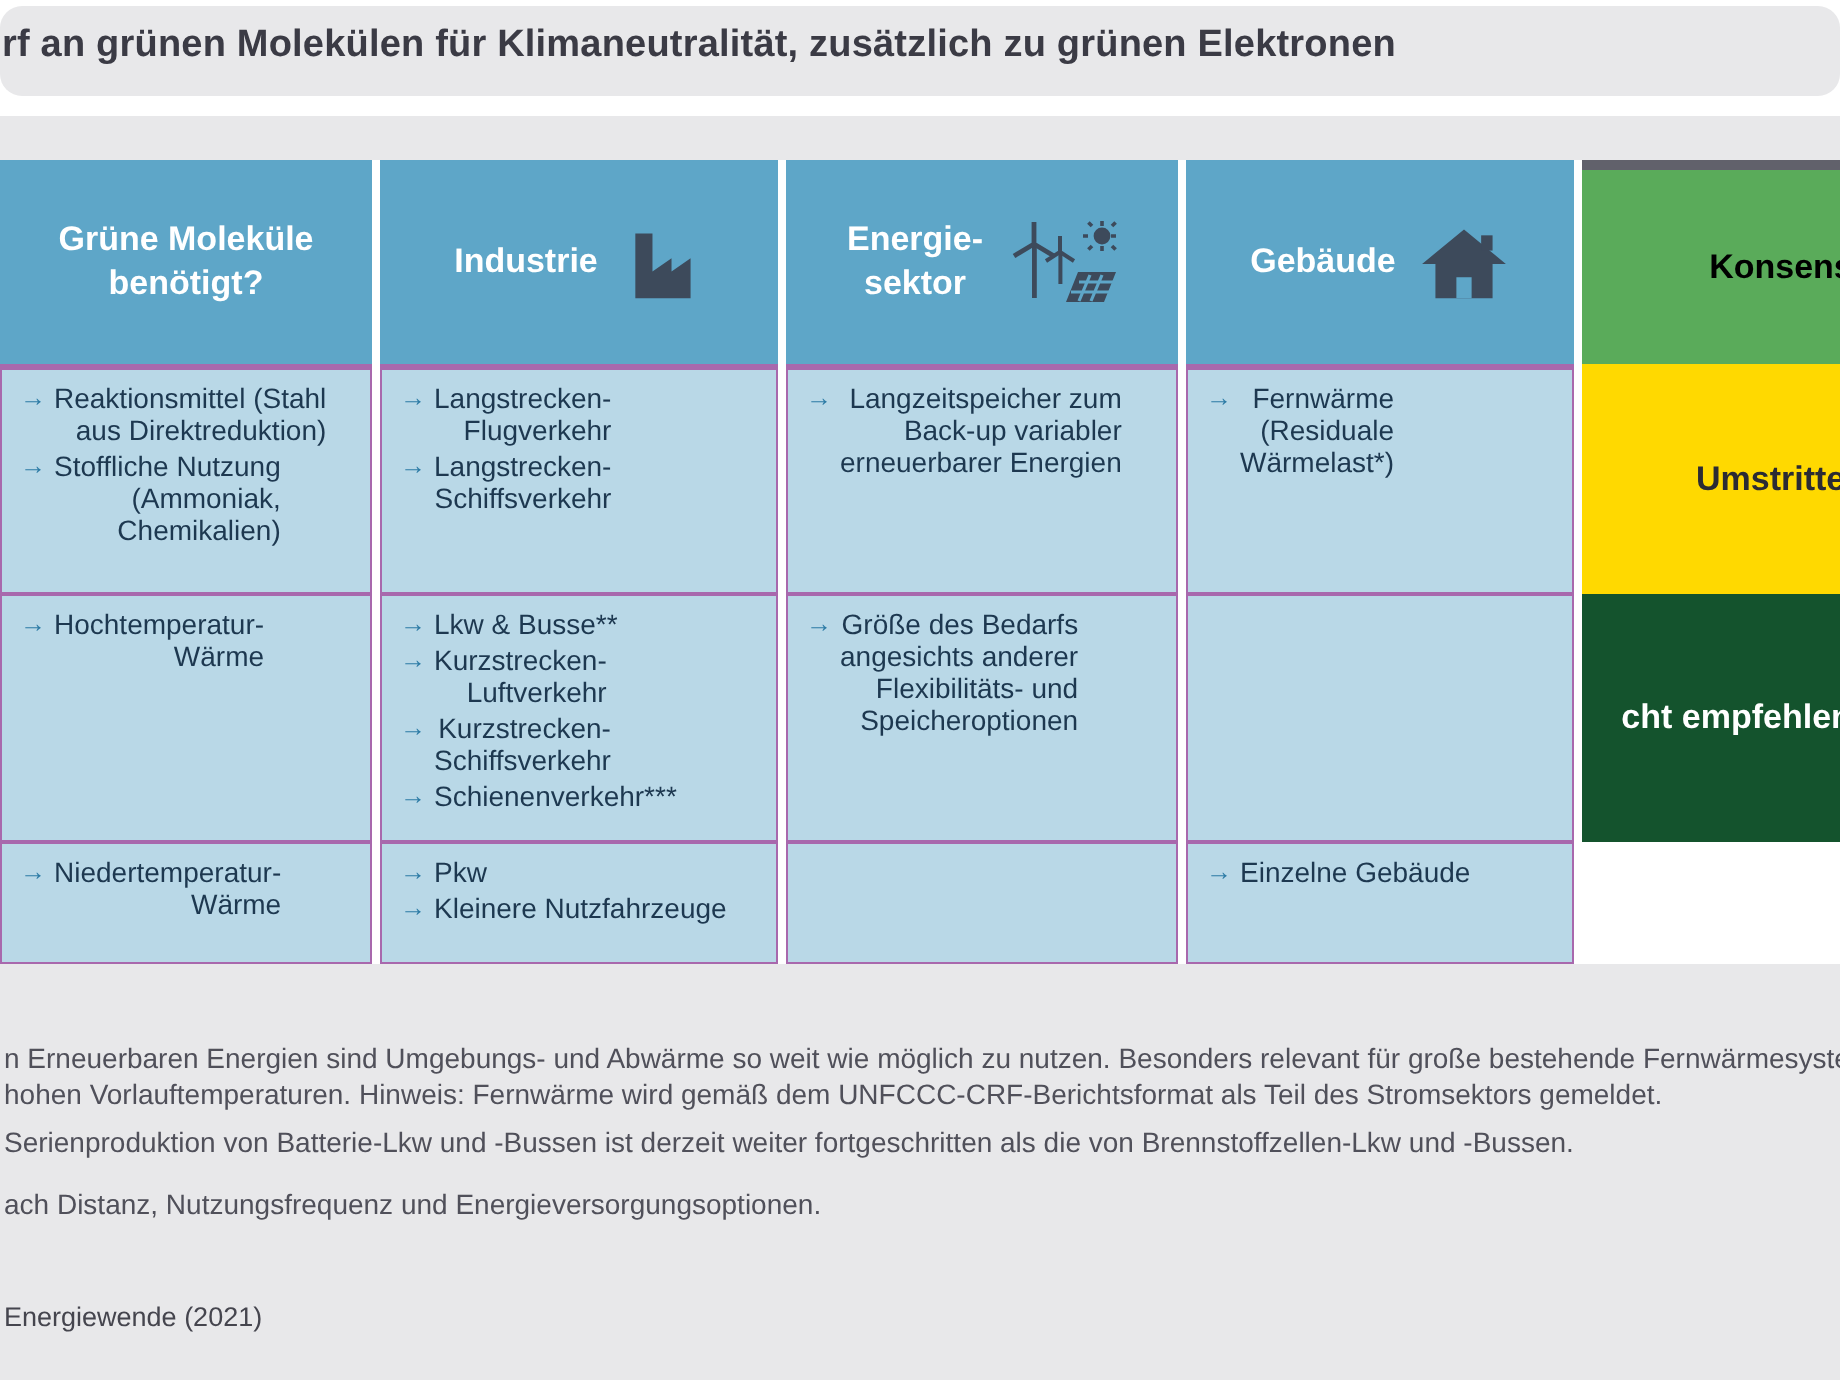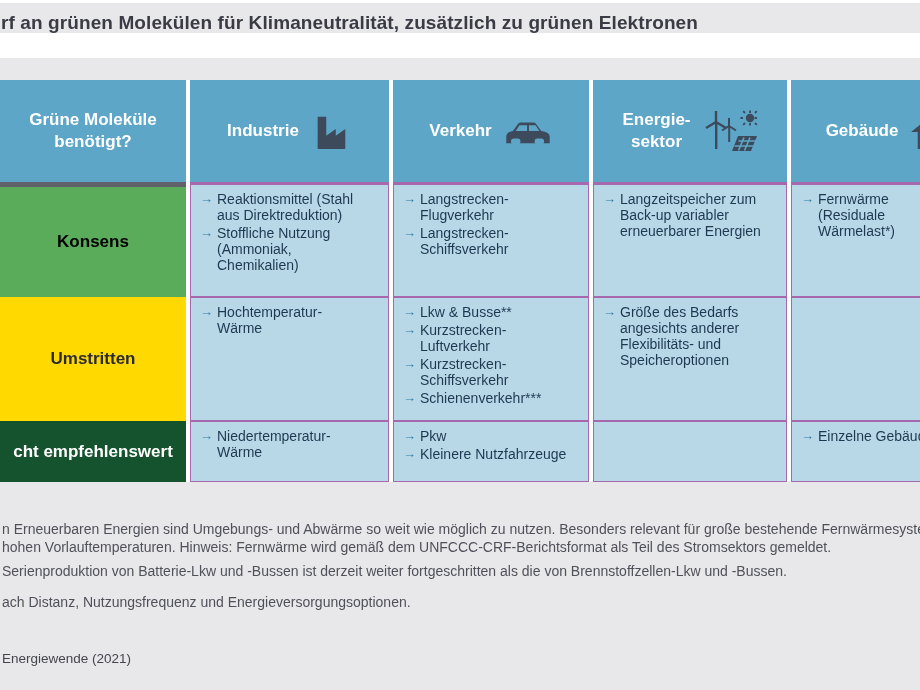--- a/index.html
+++ b/index.html
@@ -2,21 +2,21 @@
 <html><head>
 <meta charset="utf-8">
 <style>
   html,body{margin:0;padding:0;}
   body{
     width:920px;height:690px;overflow:hidden;position:relative;
     background:#ffffff;
     font-family:"Liberation Sans", sans-serif;
   }
   .band{position:absolute;left:0;width:920px;background:#e8e8ea;}
-  #band-title{top:3px;height:30px;}
+  #band-title{top:3px;height:45px;border-radius:11px;}
   #band-main{top:58px;height:659px;}
   #band-source{top:634px;height:67px;}
 
   .title{
     position:absolute;left:1px;top:9px;width:920px;
     font-size:19px;font-weight:600;color:#3b3b45;letter-spacing:0.1px;
     white-space:nowrap;overflow:hidden;
   }
 
   
@@ -40,21 +40,21 @@
   }
   .label-r1{border-top:5px solid #61616b;}
   .ccell{
     background:#b9d8e7;border:1px solid #a868ad;
     padding:6px 4px 0 9px;box-sizing:border-box;overflow:hidden;
   }
   .ccell.r1{border-top:3px solid #a868ad;}
   .item{display:flex;gap:4px;margin-bottom:2px;}
   .arrow{color:#2e7ca6;font-size:13px;line-height:16px;flex:0 0 auto;}
   .item-text{
-    font-size:14px;line-height:16px;color:#1d3850;white-space:pre-line;
+    font-size:14px;line-height:16px;color:#1d3850;white-space:pre-line;text-align:right;
   }
   .icon svg{display:block;}
 
   .fn{
     position:absolute;left:2px;width:940px;
     font-size:14px;line-height:17.5px;color:#50505a;
     white-space:pre;overflow:hidden;
   }
   #fn-1{top:463px;}
   #fn-2{top:505px;}
@@ -70,27 +70,20 @@
 <div class="band" id="band-title">
   <div class="title">rf an grünen Molekülen für Klimaneutralität, zusätzlich zu grünen Elektronen</div>
 </div>
 
 <div class="band" id="band-main">
   <div id="grid">
       <div class="hcell">Grüne Moleküle
 benötigt?</div>
       <div class="hcell"><span class="hlabel">Industrie</span><span class="icon"><svg width="42" height="40" viewBox="0 0 44 42">
             <path fill="#3d4a5b" d="M8 40 V6 h9 v20 l10 -7 v7 l10 -7 v21 z"></path>
-          </svg></span></div>
-      <div class="hcell"><span class="hlabel">Verkehr</span><span class="icon"><svg width="50" height="34" viewBox="0 0 52 36">
-            <path fill="#3d4a5b" d="M3 31 v-7 q0 -5 7 -6 l5 -7 q1 -2 3 -2 h14 q2 0 3 2 l5 7 q9 1 9 6 v7 z"></path>
-            <path fill="#5ea6c8" d="M13 18 l4 -6 h8 v6 z"></path>
-            <path fill="#5ea6c8" d="M27 12 h7 l4 6 h-11 z"></path>
-            <rect fill="#5ea6c8" x="8" y="26" width="10" height="6" rx="3"></rect>
-            <rect fill="#5ea6c8" x="33" y="26" width="10" height="6" rx="3"></rect>
           </svg></span></div>
       <div class="hcell"><span class="hlabel">Energie-
 sektor</span><span class="icon"><svg width="56" height="44" viewBox="0 0 56 44">
             <rect fill="#3d4a5b" x="13" y="14" width="2.4" height="26"></rect>
             <path stroke="#3d4a5b" stroke-width="2.4" fill="none" d="M14 13 L14 2 M14 13 L4 19 M14 13 L24 19"></path>
             <rect fill="#3d4a5b" x="26.2" y="18" width="2" height="15"></rect>
             <path stroke="#3d4a5b" stroke-width="2" fill="none" d="M27 17 L27 9 M27 17 L20 21.5 M27 17 L34 21.5"></path>
             <path fill="#3d4a5b" d="M30 42 l6 -15 h19 l-6 15 z"></path>
             <path stroke="#5ea6c8" stroke-width="1.6" fill="none" d="M32.5 37 h19 M36.5 32 h19 M42 28.5 l-5.5 13 M48 28.5 l-5.5 13"></path>
             <circle fill="#3d4a5b" cx="48" cy="9" r="4.2"></circle>

